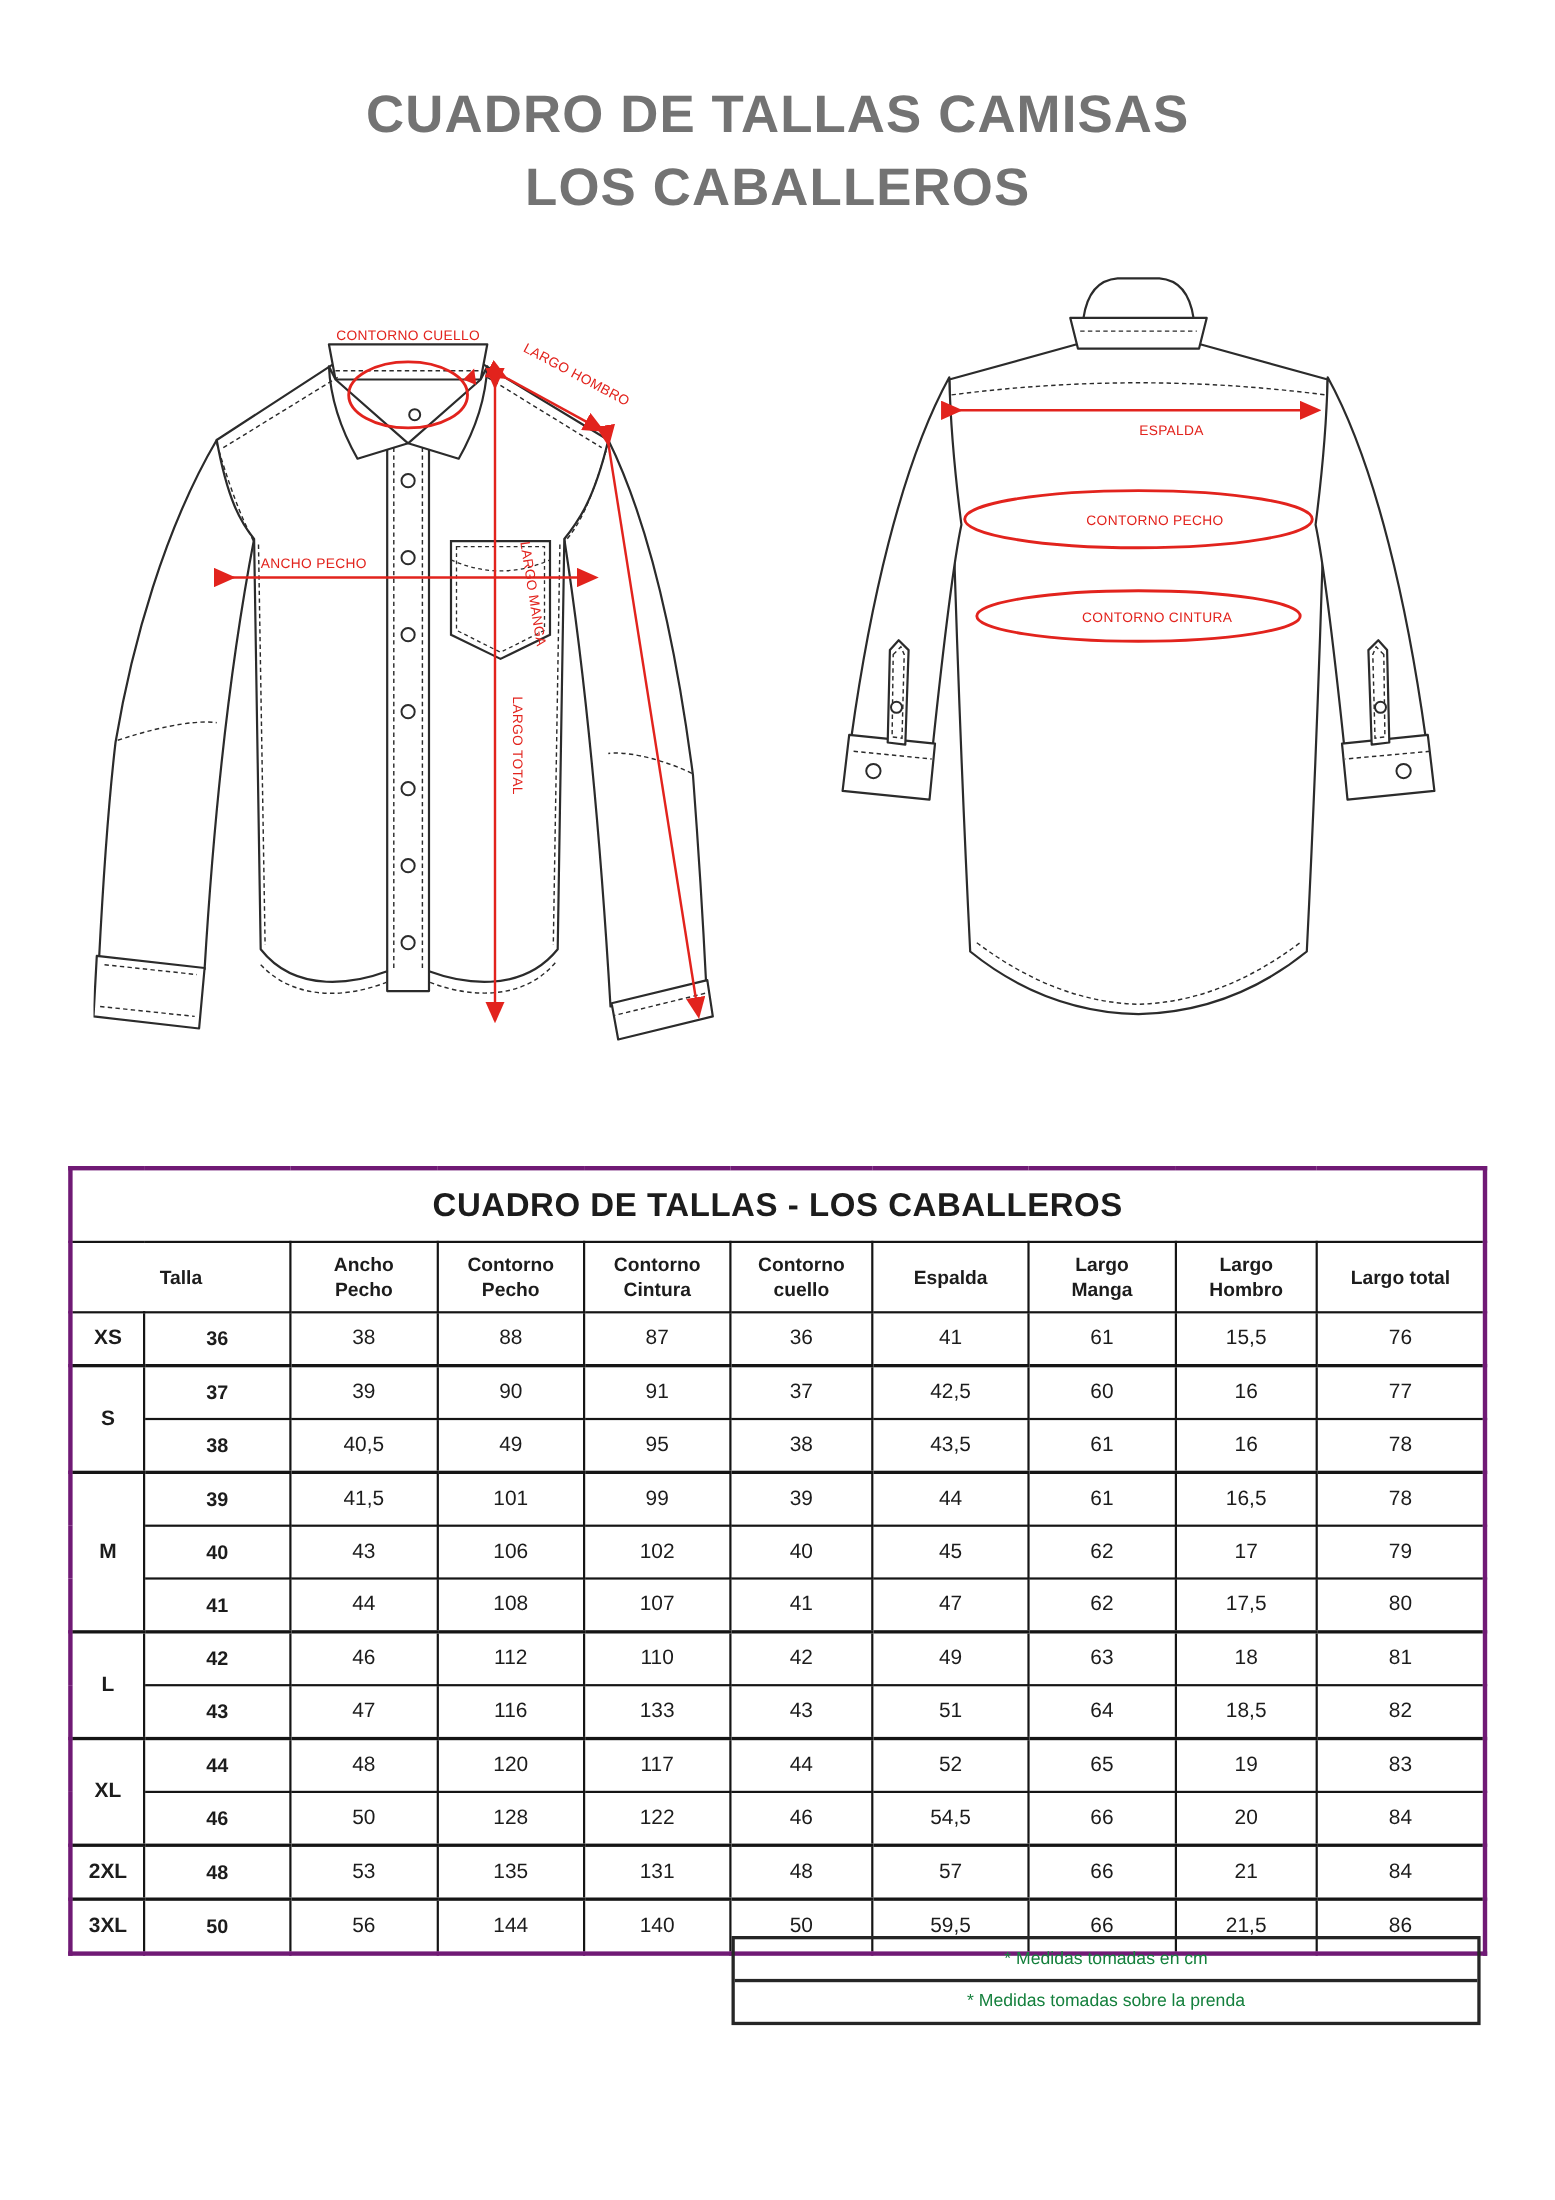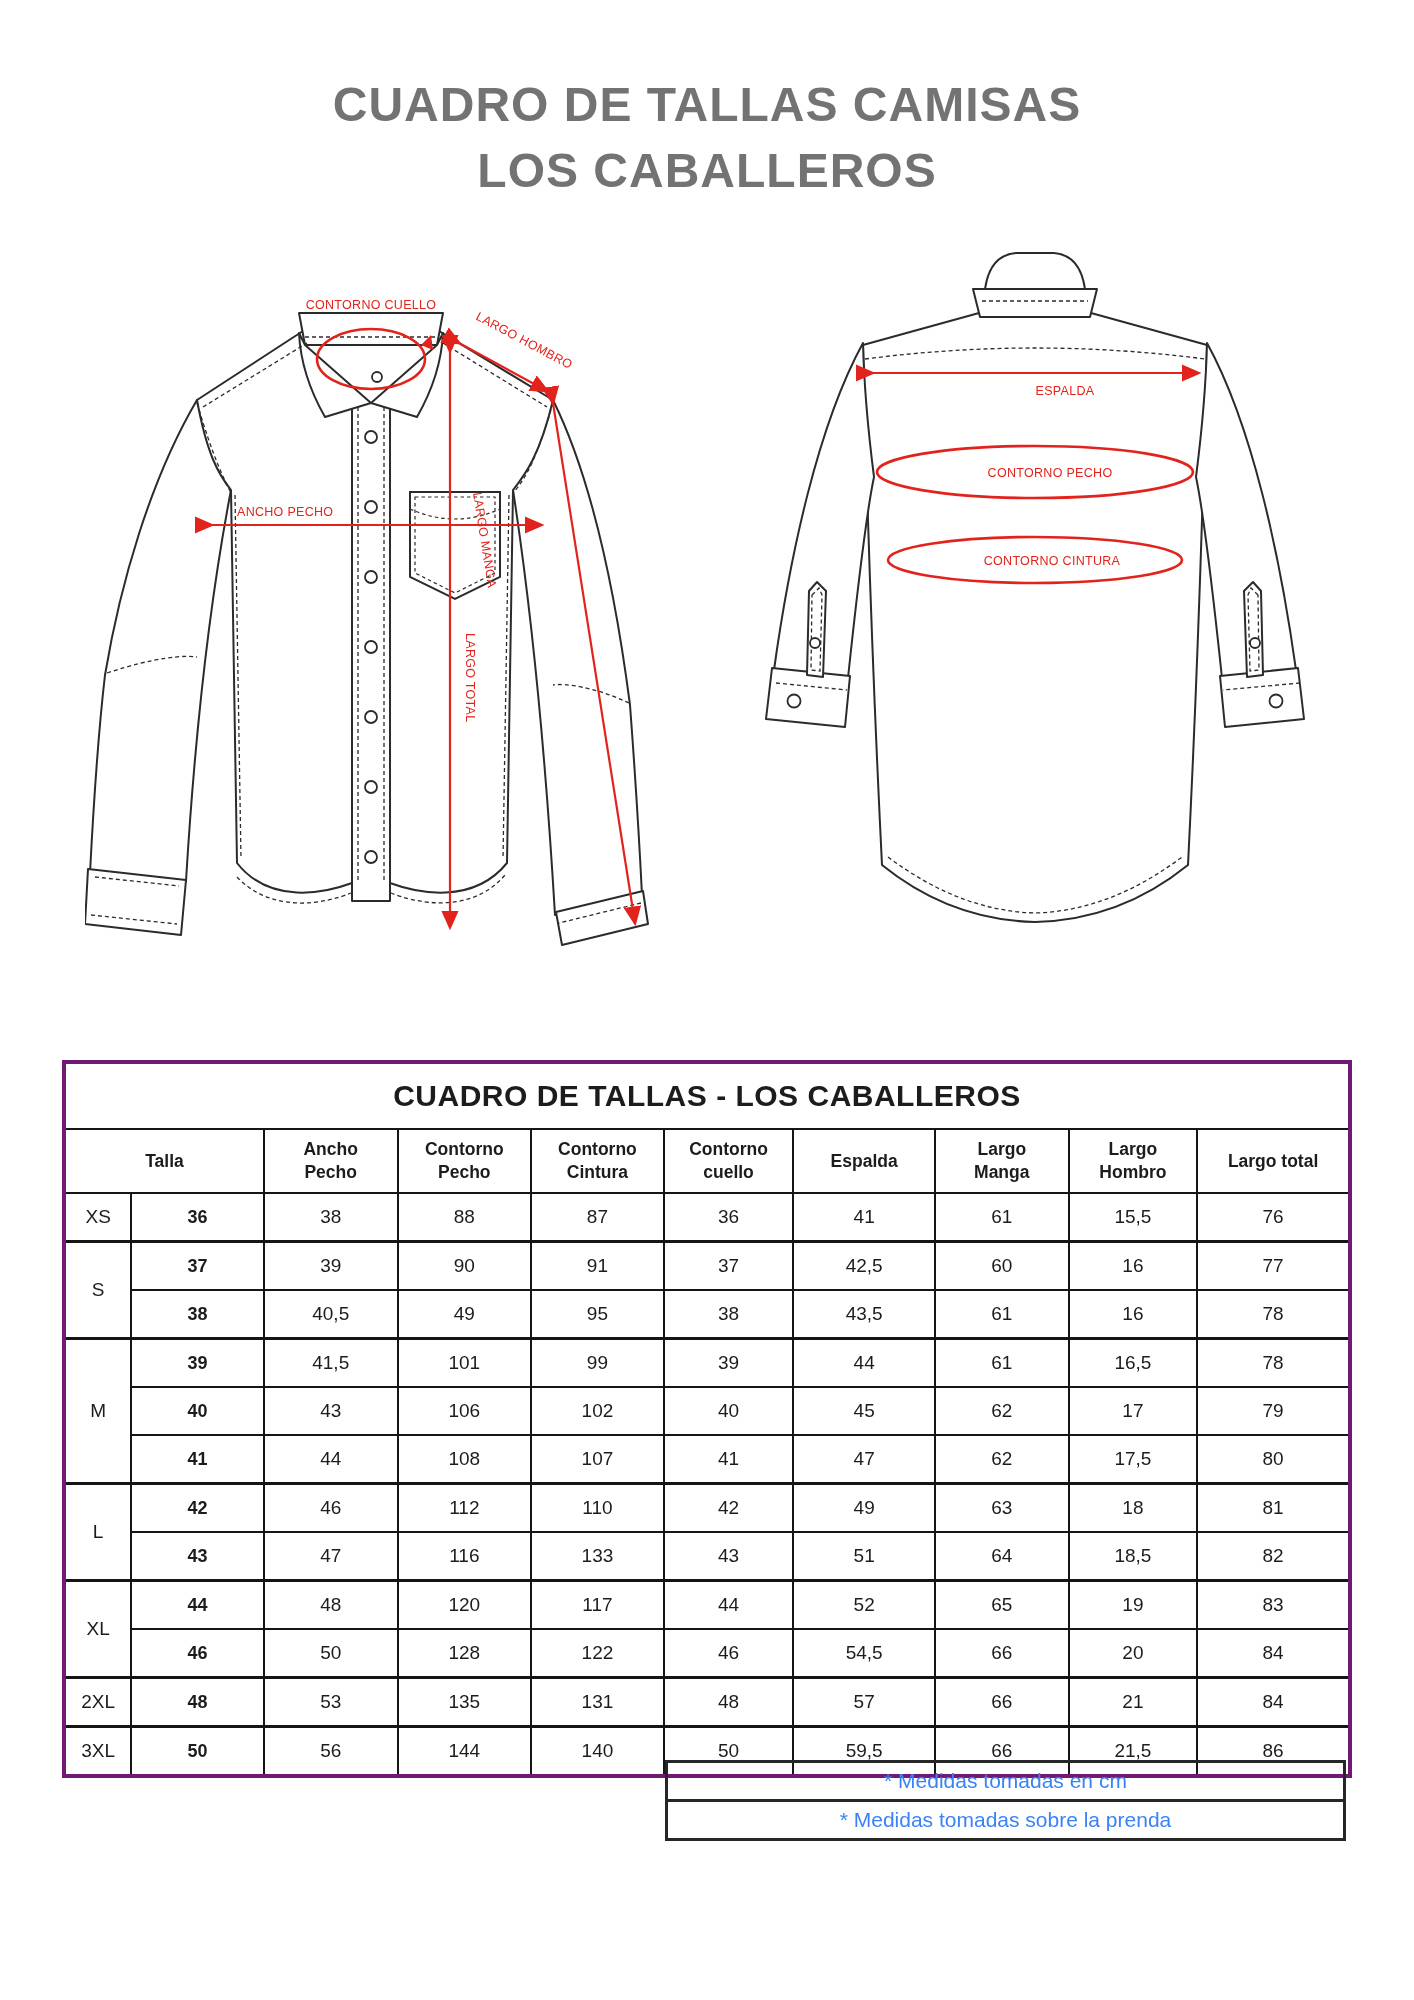--- a/index.html
+++ b/index.html
@@ -12,26 +12,26 @@
   .diagram{position:absolute;}
   .diagram svg{display:block;}
   .redtext{fill:#e2231d;font-size:12.5px;letter-spacing:.3px;font-weight:500;}
   
   .size-table-wrap{position:absolute;left:62px;top:1060px;}
   table.size-table{border-collapse:collapse;border:4px solid #701a75;table-layout:fixed;width:1290px;}
   table.size-table th,table.size-table td{border:2px solid #151515;text-align:center;vertical-align:middle;padding:0;}
   th.ttitle{font-size:30px;font-weight:700;height:64px;border-bottom:3px solid #151515;letter-spacing:.5px;}
   tr.head th{font-size:17.5px;font-weight:700;height:62px;white-space:pre-line;line-height:1.3;}
   tbody td{height:46px;font-size:19px;font-weight:400;border-top-width:1px;border-bottom-width:1px;}
-  tbody td.gcell{font-weight:400;font-size:19px;}
+  tbody td.gcell{font-weight:700;font-size:19px;}
   tbody td.scell{font-weight:700;font-size:18px;}
   tr.group-start td{border-top-width:3px;}
   
   .notes{position:absolute;left:665px;top:1760px;width:675px;border:3px solid #262626;}
-  .note-row{height:36px;display:flex;align-items:center;justify-content:center;font-size:21px;color:#3b82f6;}
+  .note-row{height:36px;display:flex;align-items:center;justify-content:center;font-size:16px;color:#15803d;}
   .note-row + .note-row{border-top:3px solid #262626;}
 </style>
 </head>
 <body>
 
 <div class="page">
 
   <div class="main-title">
     <div>CUADRO DE TALLAS CAMISAS</div>
     <div>LOS CABALLEROS</div>

